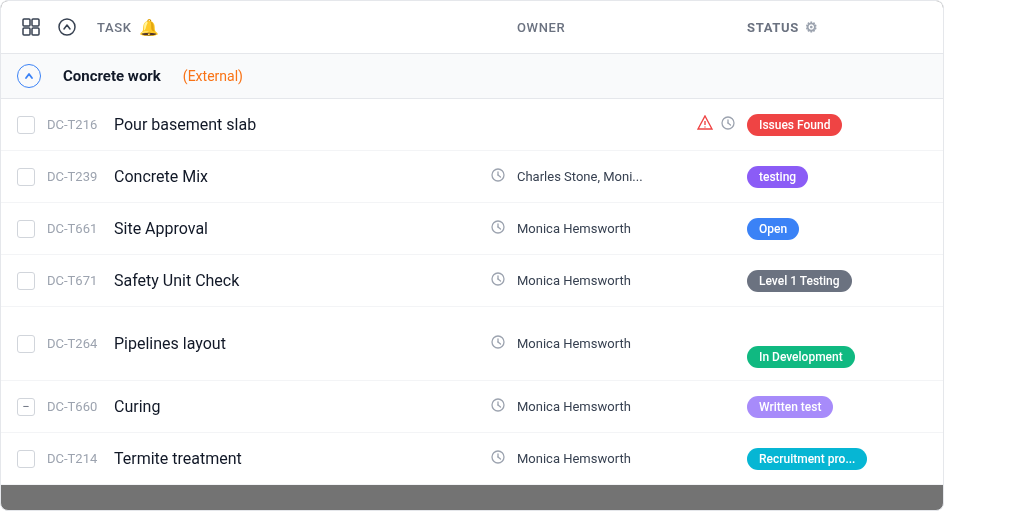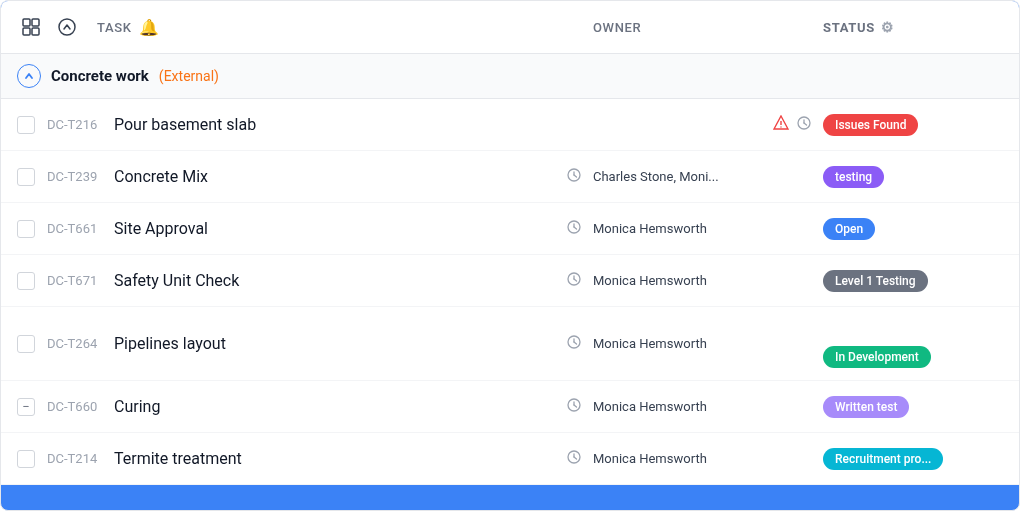--- a/index.html
+++ b/index.html
@@ -3,23 +3,23 @@
   <meta charset="utf-8">
   <style>
     * { box-sizing: border-box; margin: 0; padding: 0; }
     body {
       font-family: -apple-system, BlinkMacSystemFont, 'Segoe UI', Roboto, sans-serif;
       background: #fff;
       color: #333;
       font-size: 14px;
     }
     .container {
-      width: 1020px;
+      width: 944px;
       min-height: 511px;
-      background: #3b82f6;
+      background: #737373;
       border: 1px solid #e5e7eb;
       border-radius: 8px;
       overflow: hidden;
     }
     
     .header-row {
       display: flex;
       align-items: center;
       padding: 12px 16px;
       border-bottom: 1px solid #e5e7eb;
@@ -75,21 +75,21 @@
       letter-spacing: 0.05em;
       text-transform: uppercase;
     }
     
     .group-row {
       display: flex;
       align-items: center;
       padding: 10px 16px;
       background: #f9fafb;
       border-bottom: 1px solid #e5e7eb;
-      gap: 10px;
+      gap: 22px;
     }
     .group-chevron {
       width: 24px;
       height: 24px;
       border: 1.5px solid #3b82f6;
       border-radius: 50%;
       display: flex;
       align-items: center;
       justify-content: center;
       color: #3b82f6;

